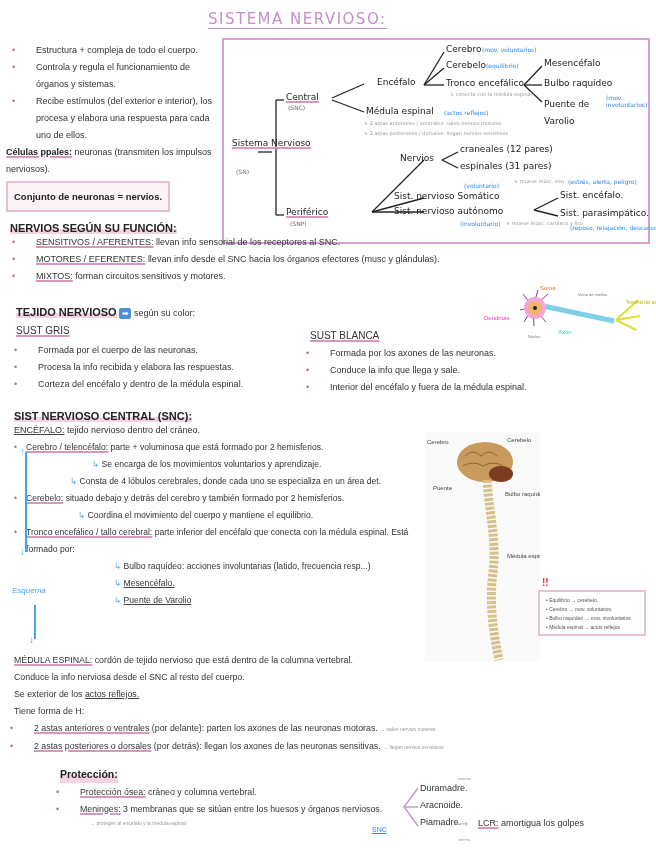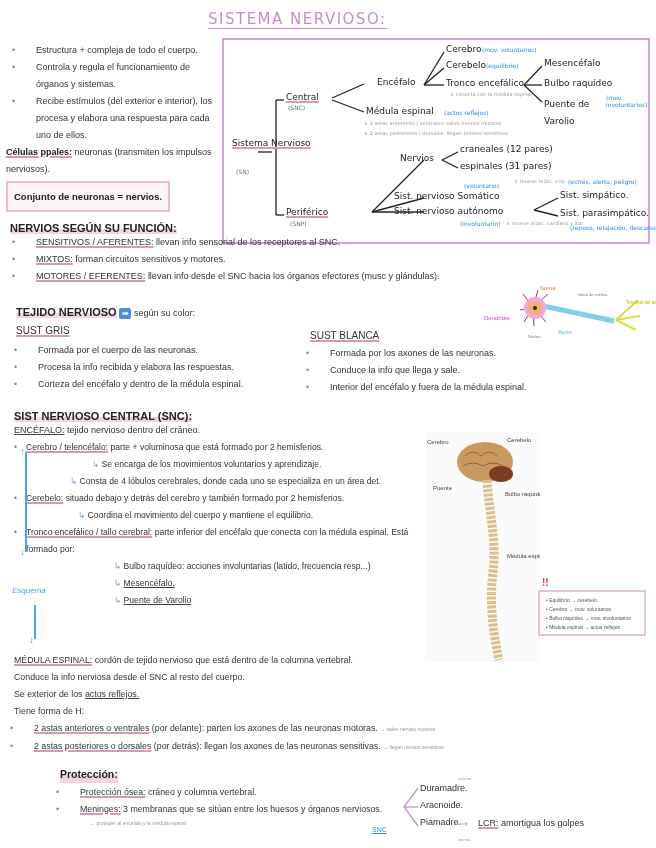--- a/index.html
+++ b/index.html
@@ -91,32 +91,32 @@
   <div class="d dn" style="left:382px; top:54px; white-space:normal; width:42px;">(mov. involuntarios)</div>
   <div class="d" style="left:176px; top:113px;">Nervios</div>
   <div class="d" style="left:236px; top:104px;">craneales (12 pares)</div>
   <div class="d" style="left:236px; top:121px;">espinales (31 pares)</div>
   <div class="d" style="left:170px; top:151px;">Sist. nervioso Somático</div>
   <div class="d dn" style="left:240px; top:142px;">(voluntario)</div>
   <div class="d dg" style="left:290px; top:138px;">↳ mueve músc. esq.</div>
   <div class="d" style="left:170px; top:166px;">Sist. nervioso autónomo</div>
   <div class="d dn" style="left:236px; top:180px;">(involuntario)</div>
   <div class="d dg" style="left:282px; top:180px;">↳ mueve músc. cardíaco y liso</div>
-  <div class="d" style="left:336px; top:150px;">Sist. simpático.</div>
+  <div class="d" style="left:336px; top:150px;">Sist. encéfalo.</div>
   <div class="d dn" style="left:344px; top:138px;">(estrés, alerta, peligro)</div>
   <div class="d" style="left:336px; top:168px;">Sist. parasimpático.</div>
   <div class="d dn" style="left:346px; top:184px;">(reposo, relajación, descanso)</div>
 </div>
 
 <div class="abs" style="left:10px; top:222px; width:460px;">
   <div class="h2 pinkbar" style="display:inline-block;">NERVIOS SEGÚN SU FUNCIÓN:</div>
   <ul class="bullet-list" style="margin-left:-4px; font-size:9px;">
     <li><span class="ulp">SENSITIVOS / AFERENTES:</span> <span>llevan info sensorial de los receptores al SNC.</span></li>
+    <li><span class="ulp">MOTORES / EFERENTES:</span> <span>llevan info desde el SNC hacia los órganos efectores (musc y glándulas).</span></li>
     <li><span class="ulp">MIXTOS:</span> <span>forman circuitos sensitivos y motores.</span></li>
-    <li><span class="ulp">MOTORES / EFERENTES:</span> <span>llevan info desde el SNC hacia los órganos efectores (musc y glándulas).</span></li>
   </ul>
 </div>
 
 <div class="abs" style="left:16px; top:306px;">
   <span class="h2 pinkbar">TEJIDO NERVIOSO</span>
   <span style="display:inline-block; background:#4a90d9; color:#fff; font-size:8px; width:12px; height:11px; text-align:center; line-height:11px; border-radius:2px;">➡</span>
   <span style="font-size:9px;">según su color:</span>
 </div>
 
 <div class="abs" style="left:16px; top:325px; width:290px;">

